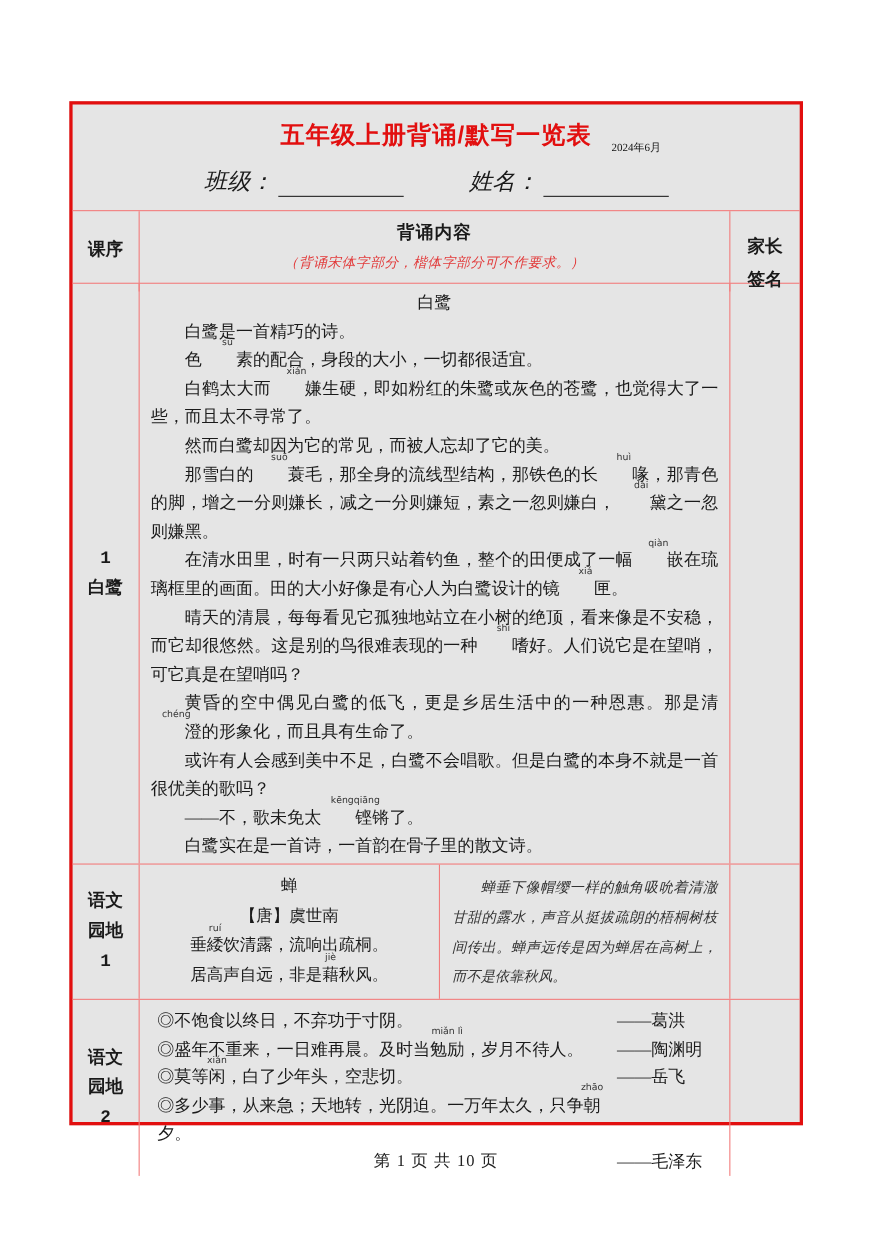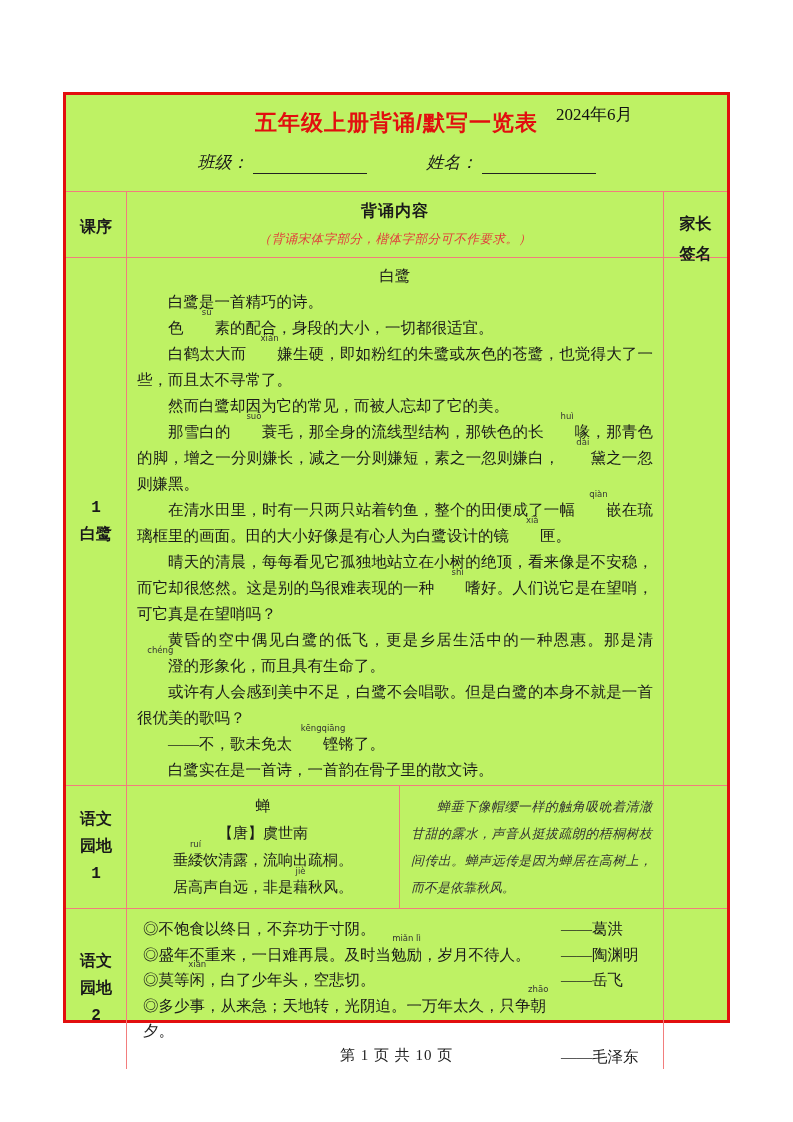--- a/index.html
+++ b/index.html
@@ -3,31 +3,31 @@
 <meta charset="utf-8">
 <style>
   html,body { margin:0; padding:0; }
   body {
     width:793px; height:1122px; position:relative; background:#ffffff;
     font-family:"Liberation Serif", serif; color:#1a1a1a;
     -webkit-font-smoothing:antialiased;
   }
   .sheet {
     position:absolute; left:63px; top:92px; width:667px; height:931px;
-    border:3px solid #e20f0f; box-sizing:border-box; background:#bef264;
+    border:3px solid #e20f0f; box-sizing:border-box; background:#e5e5e5;
   }
   
   .title-block { height:83px; position:relative; padding-top:13px; box-sizing:content-box; }
   .title-row { text-align:center; height:30px; }
   .main-title {
     color:#e20f0f; font-weight:bold; font-size:22px; letter-spacing:1px;
     font-family:"Liberation Sans", sans-serif;
   }
-  .date-label { position:absolute; left:490px; top:8px; font-size:17px; color:#111;text-align:right; }
-  .blank-row { margin-top:13px; display:flex; justify-content:center; gap:60px; font-size:17px; font-style:italic; }
+  .date-label { position:absolute; left:490px; top:32px; font-size:10px; color:#111;text-align:right; }
+  .blank-row { margin-top:13px; display:flex; justify-content:center; gap:60px; font-size:21px; font-style:italic; }
   .blank-item { display:flex; align-items:flex-end; }
   .blank-line { display:inline-block; width:114px; border-bottom:1.5px solid #222; height:1.1em; margin-left:4px; }
   
   .thead, .trow { display:grid; grid-template-columns:60px 1fr 63px; border-top:1px solid #f. }
   .thead, .trow { border-top:1px solid #f27d7d; }
   .mid-cell { border-left:1px solid #f27d7d; border-right:1px solid #f27d7d; box-sizing:border-box; }
   .lesson-cell {
     display:flex; flex-direction:column; align-items:center; justify-content:center;
     font-weight:bold; font-size:16px; line-height:27px;
     font-family:Liberation Mono, monospace;

